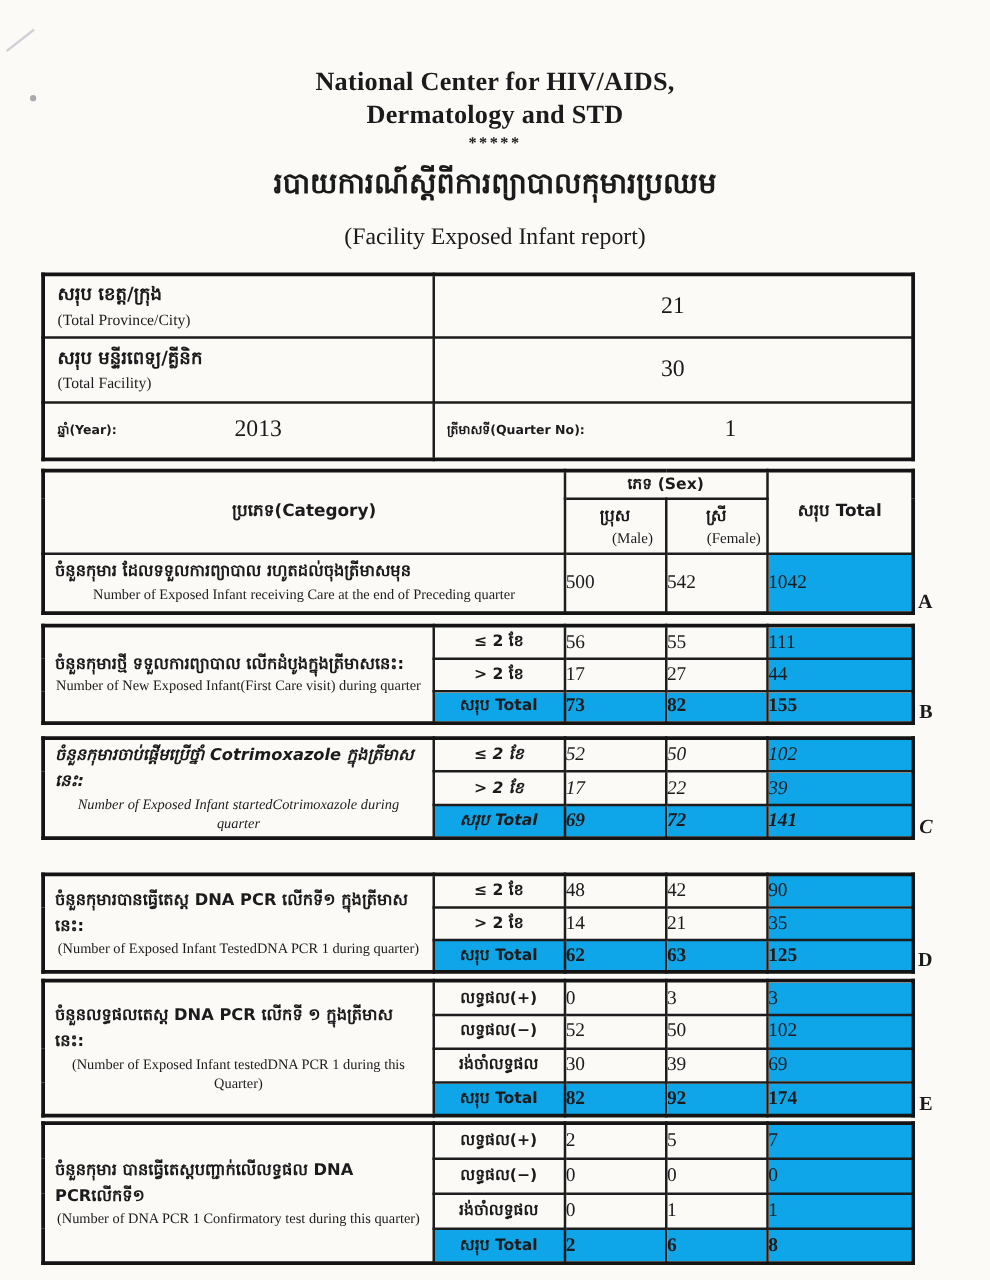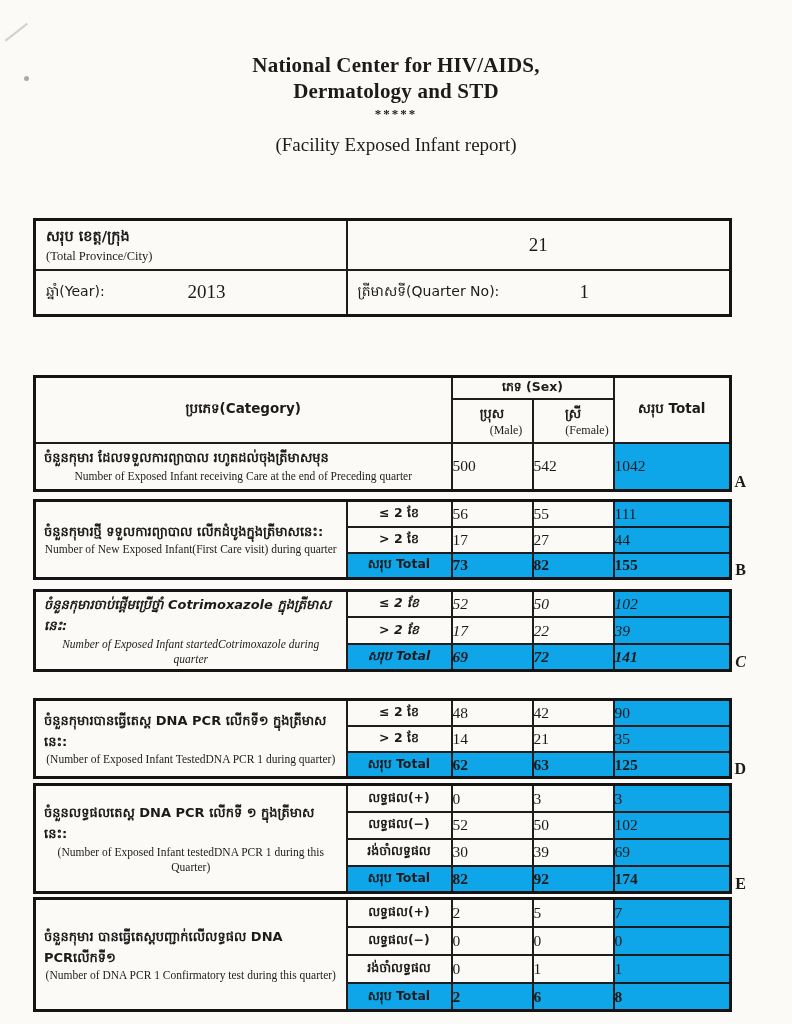--- a/index.html
+++ b/index.html
@@ -32,21 +32,21 @@
   
   .info-table { position:absolute; top:218px; left:33px; width:696px; }
   .info-label { padding:4px 10px; }
   .info-label .kh { font-family:"DejaVu Sans", sans-serif; font-weight:bold; font-size:14.5px; line-height:1.6; }
   .info-label .en { font-size:12.5px; line-height:1.25; }
   .info-value { text-align:center; font-size:19px; }
   .r1 td { height:50px; }
   .r2 td { height:52px; }
   .r3 td { height:46px; }
   .year-cell, .quarter-cell { display:flex; align-items:center; padding:0 10px; height:100%; }
-  .inline-kh { font-family:"DejaVu Sans", sans-serif; font-weight:normal; font-size:14px; }
+  .inline-kh { font-family:"DejaVu Sans", sans-serif; font-weight:bold; font-size:10px; }
   .year-value { font-size:19px; margin-left:auto; margin-right:110px; }
   .quarter-value { font-size:19px; margin-left:auto; margin-right:130px; }
 
   
   .main-table { position:absolute; top:375px; left:33px; width:696px; }
   .sec { position:relative; width:696px; }
   .sec table { width:696px; }
   .letter { position:absolute; right:-17px; bottom:1px; font-size:16px; font-weight:bold; }
   .mb7 { margin-bottom:7px; } .mb9 { margin-bottom:9px; }
   .mb10 { margin-bottom:26px;font-style:italic; } .mb4 { margin-bottom:4px; } .mb3 { margin-bottom:3px; }
@@ -74,35 +74,43 @@
 </head>
 <body>
 
 <div class="pen-mark1"></div>
 <div class="pen-mark2"></div>
 
 <div class="doc-header">
   <div class="org-line">National Center for HIV/AIDS,</div>
   <div class="org-line">Dermatology and STD</div>
   <div class="stars">*****</div>
+  <div class="kh-title">របាយការណ៍ស្តីពីការព្យាបាលកុមារប្រឈម</div>
   <div class="en-title">(Facility Exposed Infant report)</div>
 </div>
 
 <table class="info-table bordered">
   <colgroup>
       <col style="width:312px">
       <col style="width:384px">
     </colgroup>
   <tbody>
       <tr class="r1">
     <td class="info-label">
       <div class="kh">សរុប ខេត្ត/ក្រុង</div>
       <div class="en">(Total Province/City)</div>
     </td>
     <td class="info-value">21</td>
+  </tr>
+  <tr class="r2">
+    <td class="info-label">
+      <div class="kh">សរុប មន្ទីរពេទ្យ/គ្លីនិក</div>
+      <div class="en">(Total Facility)</div>
+    </td>
+    <td class="info-value">30</td>
   </tr>
   <tr class="r3">
     <td>
       <div class="year-cell">
         <span class="inline-kh">ឆ្នាំ(Year):</span>
         <span class="year-value">2013</span>
       </div>
     </td>
     <td>
       <div class="quarter-cell">

